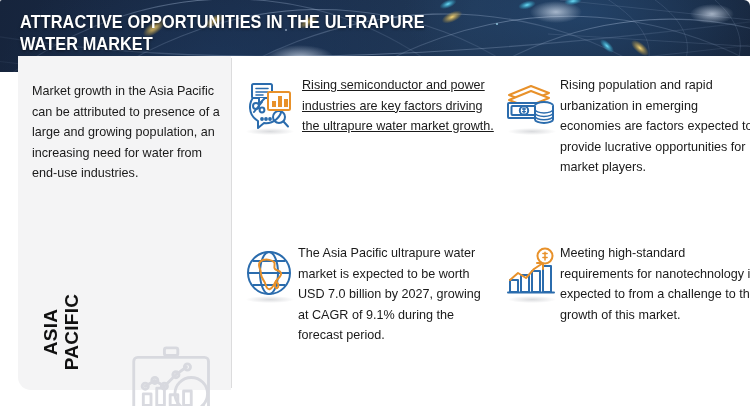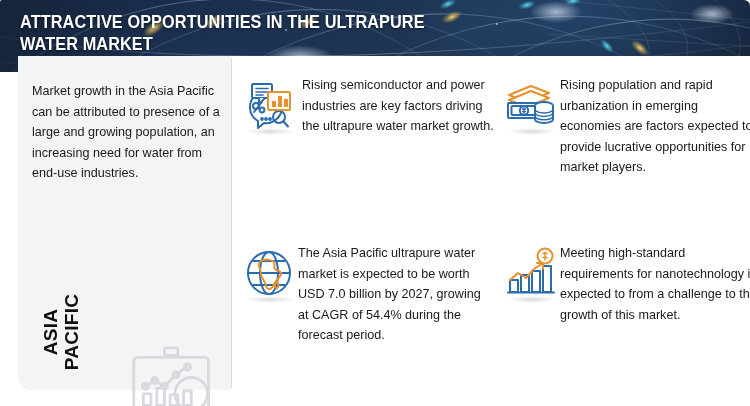--- a/index.html
+++ b/index.html
@@ -144,21 +144,21 @@
   }
   .card-text {
     position: absolute;
     top: -3px;
     color: #1a1a1a;
     font-size: 12.6px;
     line-height: 20.5px;
   }
 
   #card-semiconductor { left: 224px; top: 22px; width: 248px; }
-  #card-semiconductor .card-text { left: 60px; width: 192px; }
+  #card-semiconductor .card-text { left: 60px; width: 192px; text-decoration: underline; }
 
   #card-population { left: 486px; top: 22px; width: 258px; }
   #card-population .card-text { left: 56px; width: 200px; }
 
   #card-forecast { left: 224px; top: 190px; width: 248px; }
   #card-forecast .card-text { left: 56px; width: 196px; }
 
   #card-nanotech { left: 486px; top: 190px; width: 258px; }
   #card-nanotech .card-text { left: 56px; width: 200px; }
 </style>
@@ -327,21 +327,21 @@
           <ellipse cx="27" cy="27" rx="9" ry="21"></ellipse>
           <path d="M6,27 h42"></path>
           <path d="M10.5,15 h33 M10.5,39 h33"></path>
         </g>
         <g fill="none" stroke="#e8912a" stroke-width="2" stroke-linejoin="round" stroke-linecap="round">
           <path d="M21,14 c4,-1 9,0 11,2 c2,2 -1,5 1,7 c2,2 5,1 6,4 c1,3 -3,5 -5,8 c-2,3 -3,7 -6,8 c-3,1 -4,-3 -5,-6 c-1,-3 -4,-5 -4,-9 c0,-4 -2,-6 -2,-9 c0,-3 1,-4 4,-5 z"></path>
           <path d="M34,35 c2,2 3,4 2,6 c-1,2 -3,1 -3,-1 c0,-2 1,-4 1,-5 z"></path>
         </g>
       </svg>
       <div class="icon-shadow"></div>
-      <div class="card-text">The Asia Pacific ultrapure water market is expected  to be worth USD 7.0 billion by 2027, growing at CAGR of 54.4% during the forecast period.</div>
+      <div class="card-text">The Asia Pacific ultrapure water market is expected  to be worth USD 7.0 billion by 2027, growing at CAGR of 9.1% during the forecast period.</div>
     </div>
 
     <div class="card" id="card-nanotech">
       <svg class="card-icon" viewBox="0 0 54 54">
         <g fill="#ffffff" stroke="#2b6cad" stroke-width="2" stroke-linejoin="round">
           <rect x="6" y="34" width="8" height="12"></rect>
           <rect x="17" y="29" width="8" height="17"></rect>
           <rect x="28" y="25" width="8" height="21"></rect>
           <rect x="39" y="20" width="8" height="26"></rect>
         </g>

